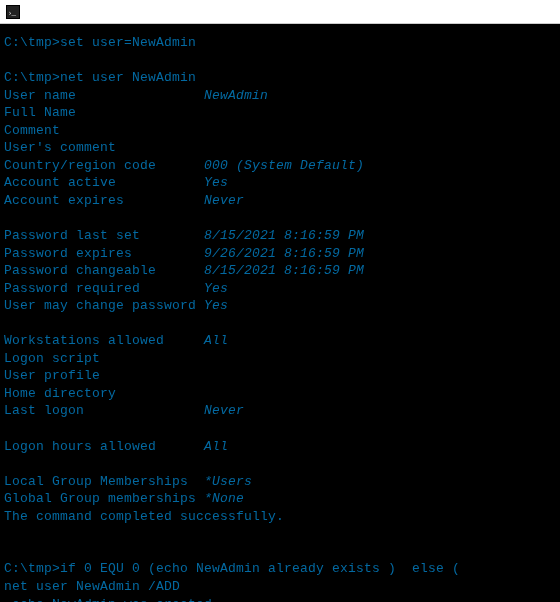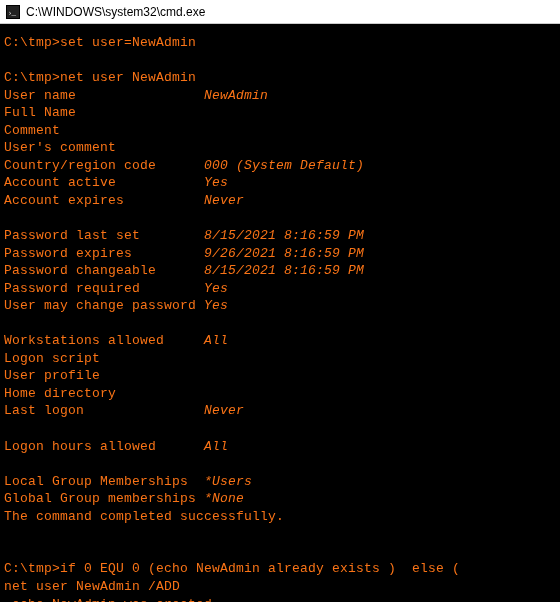--- a/index.html
+++ b/index.html
@@ -35,21 +35,21 @@
       justify-content: center;
     }
     .titlebar .title {
       color: #000;
       font-family: 'Segoe UI', Tahoma, sans-serif;
       font-size: 12px;
     }
     .terminal {
       flex: 1;
       background: #000;
-      color: #f97316;
+      color: #0369a1;
       padding: 10px 6px 6px 4px;
       white-space: pre;
       line-height: 1.35;
       letter-spacing: 0.2px;
       overflow: hidden;
     }
     .row {
       display: block;
     }
     .kv {
@@ -72,16 +72,15 @@
 
 <div class="window">
   <div class="titlebar">
     <span class="icon">
       <svg width="14" height="14" viewBox="0 0 14 14">
         <rect x="0" y="0" width="14" height="14" fill="#000"></rect>
         <rect x="1" y="1" width="12" height="12" fill="#222"></rect>
         <text x="2.5" y="10" font-size="9" fill="#ddd" font-family="Consolas">›_</text>
       </svg>
     </span>
-    <span class="title">C:\WINDOWS\system32\cmd.exe</span>
   </div>
   <div class="terminal" id="terminal"><div class="row">C:\tmp&gt;set user=NewAdmin</div><div class="blank"></div><div class="row">C:\tmp&gt;net user NewAdmin</div><div class="kv"><span class="k">User name</span><span class="v">NewAdmin</span></div><div class="kv"><span class="k">Full Name</span><span class="v"></span></div><div class="kv"><span class="k">Comment</span><span class="v"></span></div><div class="kv"><span class="k">User's comment</span><span class="v"></span></div><div class="kv"><span class="k">Country/region code</span><span class="v">000 (System Default)</span></div><div class="kv"><span class="k">Account active</span><span class="v">Yes</span></div><div class="kv"><span class="k">Account expires</span><span class="v">Never</span></div><div class="blank"></div><div class="kv"><span class="k">Password last set</span><span class="v">8/15/2021 8:16:59 PM</span></div><div class="kv"><span class="k">Password expires</span><span class="v">9/26/2021 8:16:59 PM</span></div><div class="kv"><span class="k">Password changeable</span><span class="v">8/15/2021 8:16:59 PM</span></div><div class="kv"><span class="k">Password required</span><span class="v">Yes</span></div><div class="kv"><span class="k">User may change password</span><span class="v">Yes</span></div><div class="blank"></div><div class="kv"><span class="k">Workstations allowed</span><span class="v">All</span></div><div class="kv"><span class="k">Logon script</span><span class="v"></span></div><div class="kv"><span class="k">User profile</span><span class="v"></span></div><div class="kv"><span class="k">Home directory</span><span class="v"></span></div><div class="kv"><span class="k">Last logon</span><span class="v">Never</span></div><div class="blank"></div><div class="kv"><span class="k">Logon hours allowed</span><span class="v">All</span></div><div class="blank"></div><div class="kv"><span class="k">Local Group Memberships</span><span class="v">*Users</span></div><div class="kv"><span class="k">Global Group memberships</span><span class="v">*None</span></div><div class="row">The command completed successfully.</div><div class="blank"></div><div class="blank"></div><div class="row">C:\tmp&gt;if 0 EQU 0 (echo NewAdmin already exists )  else (</div><div class="row">net user NewAdmin /ADD</div><div class="row"> echo NewAdmin was created</div></div>
 </div>
 
 </body></html>

